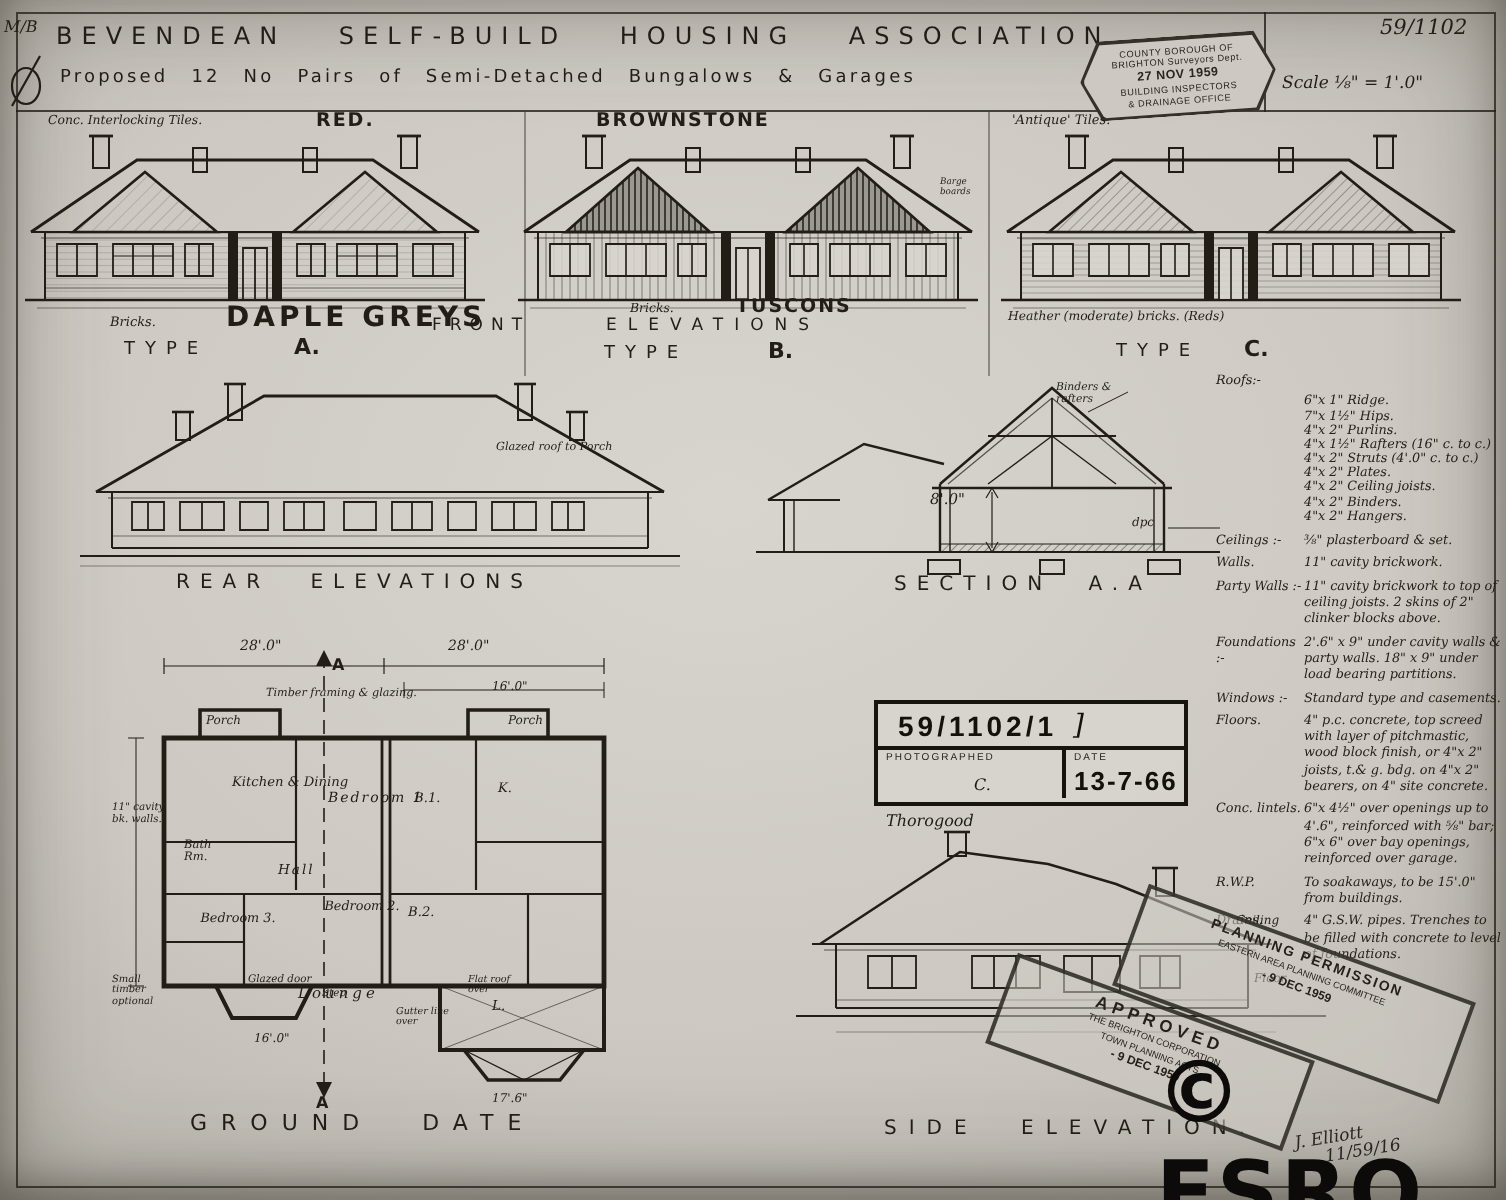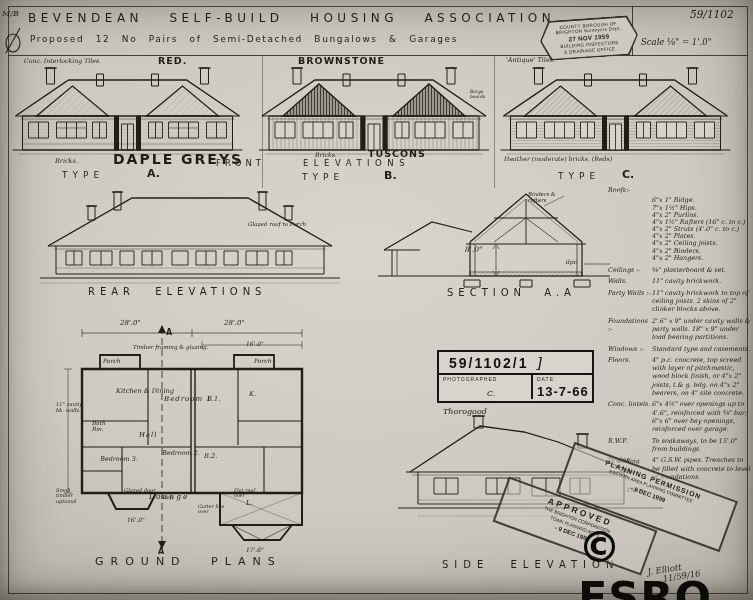--- a/index.html
+++ b/index.html
@@ -458,21 +458,21 @@
   <div class="l hand" style="left:124px;top:487px;font-size:5.2px;">Glazed door</div>
   <div class="l hand" style="left:161px;top:494px;font-size:5.2px;">Step</div>
   <div class="l hand" style="left:120px;top:492px;font-size:7.5px;letter-spacing:2px;margin-left:29px;">Lounge</div>
   <div class="l hand" style="left:127px;top:516px;font-size:6px;">16'.0"</div>
   <div class="l hand wrap" style="left:56px;top:488px;width:30px;font-size:5px;">Small timber optional</div>
   <div class="l hand" style="left:246px;top:499px;font-size:6.8px;">L.</div>
   <div class="l hand wrap" style="left:234px;top:488px;width:28px;font-size:4.8px;">Flat roof over</div>
   <div class="l hand wrap" style="left:198px;top:504px;width:30px;font-size:4.8px;">Gutter line over</div>
   <div class="l hand" style="left:246px;top:546px;font-size:6px;">17'.6"</div>
   <div class="l caps" style="left:158px;top:547px;font-size:8px;font-weight:bold;">A</div>
-  <div class="l caps" style="left:95px;top:555px;font-size:11px;letter-spacing:7px;word-spacing:14px;">GROUND  PLANS</div>
+  <div class="l caps" style="left:95px;top:555px;font-size:11px;letter-spacing:7px;word-spacing:14px;">GROUND  DATE</div>
 
   <svg style="left:398px;top:416px;" width="265" height="120" viewBox="0 0 265 120">
     <g stroke="#221e16" fill="none">
       <line x1="0" y1="92" x2="265" y2="92" stroke-width="1"></line>
       <line x1="20" y1="100" x2="240" y2="100" stroke-width=".5" opacity=".4"></line>
       <path d="M12,56 L82,10 L126,16 L160,26 L234,56" stroke-width="1.3"></path>
       <line x1="8" y1="56" x2="238" y2="56" stroke-width="1.1"></line>
       <line x1="14" y1="59" x2="230" y2="59" stroke-width=".6" opacity=".7"></line>
       <rect x="76" y="0" width="9" height="12" stroke-width="1"></rect>
         <line x1="74" y1="0" x2="87" y2="0" stroke-width="1.3"></line>

